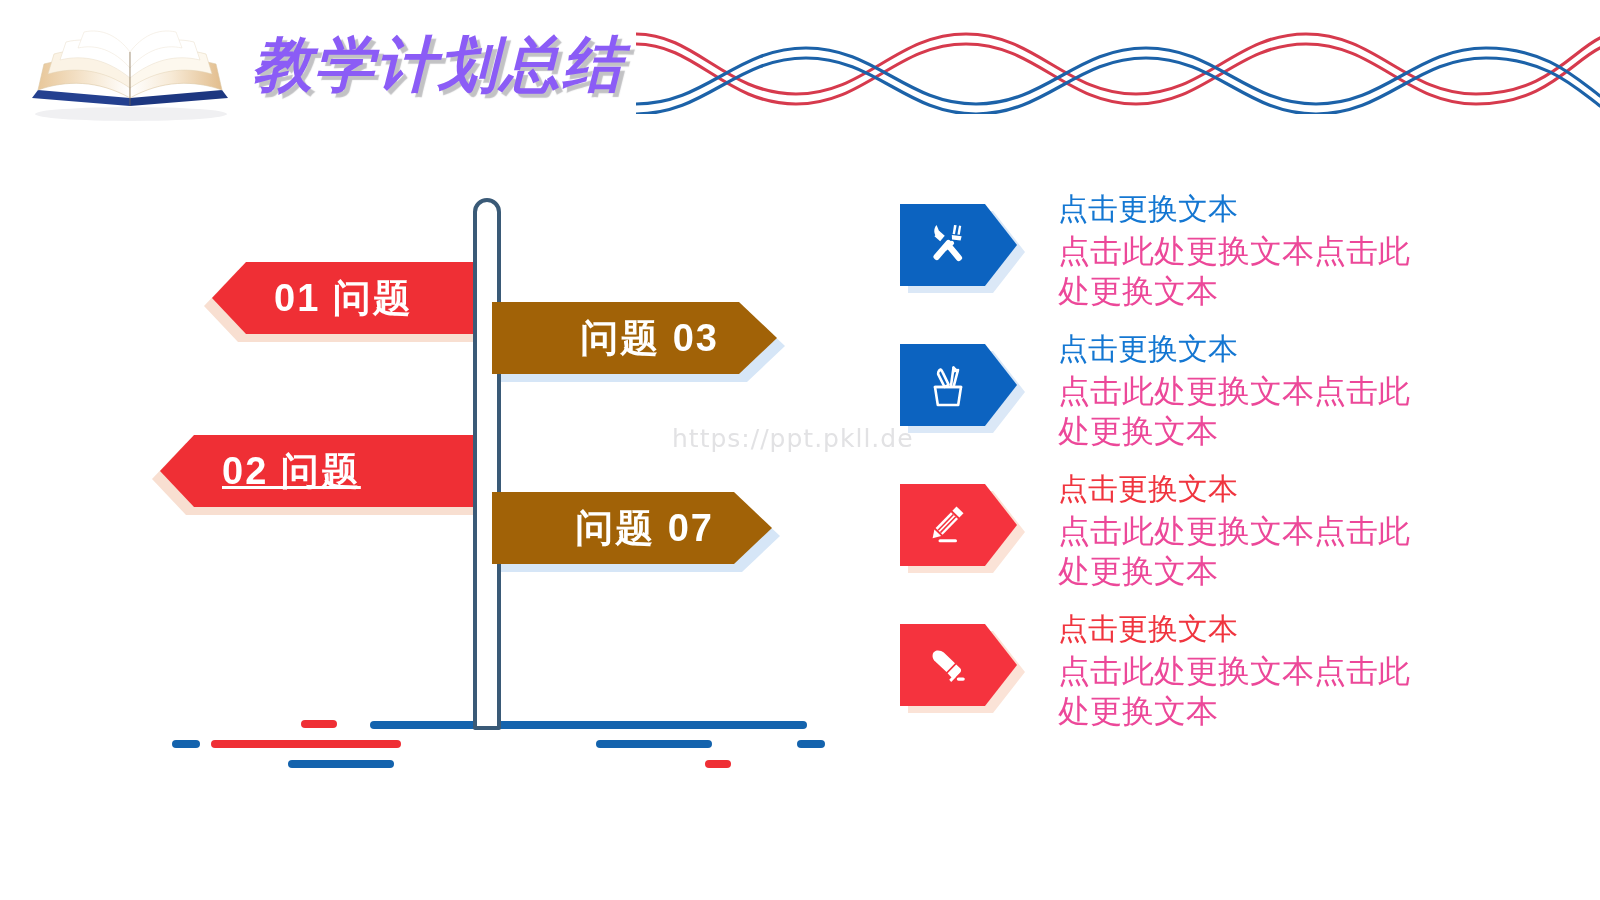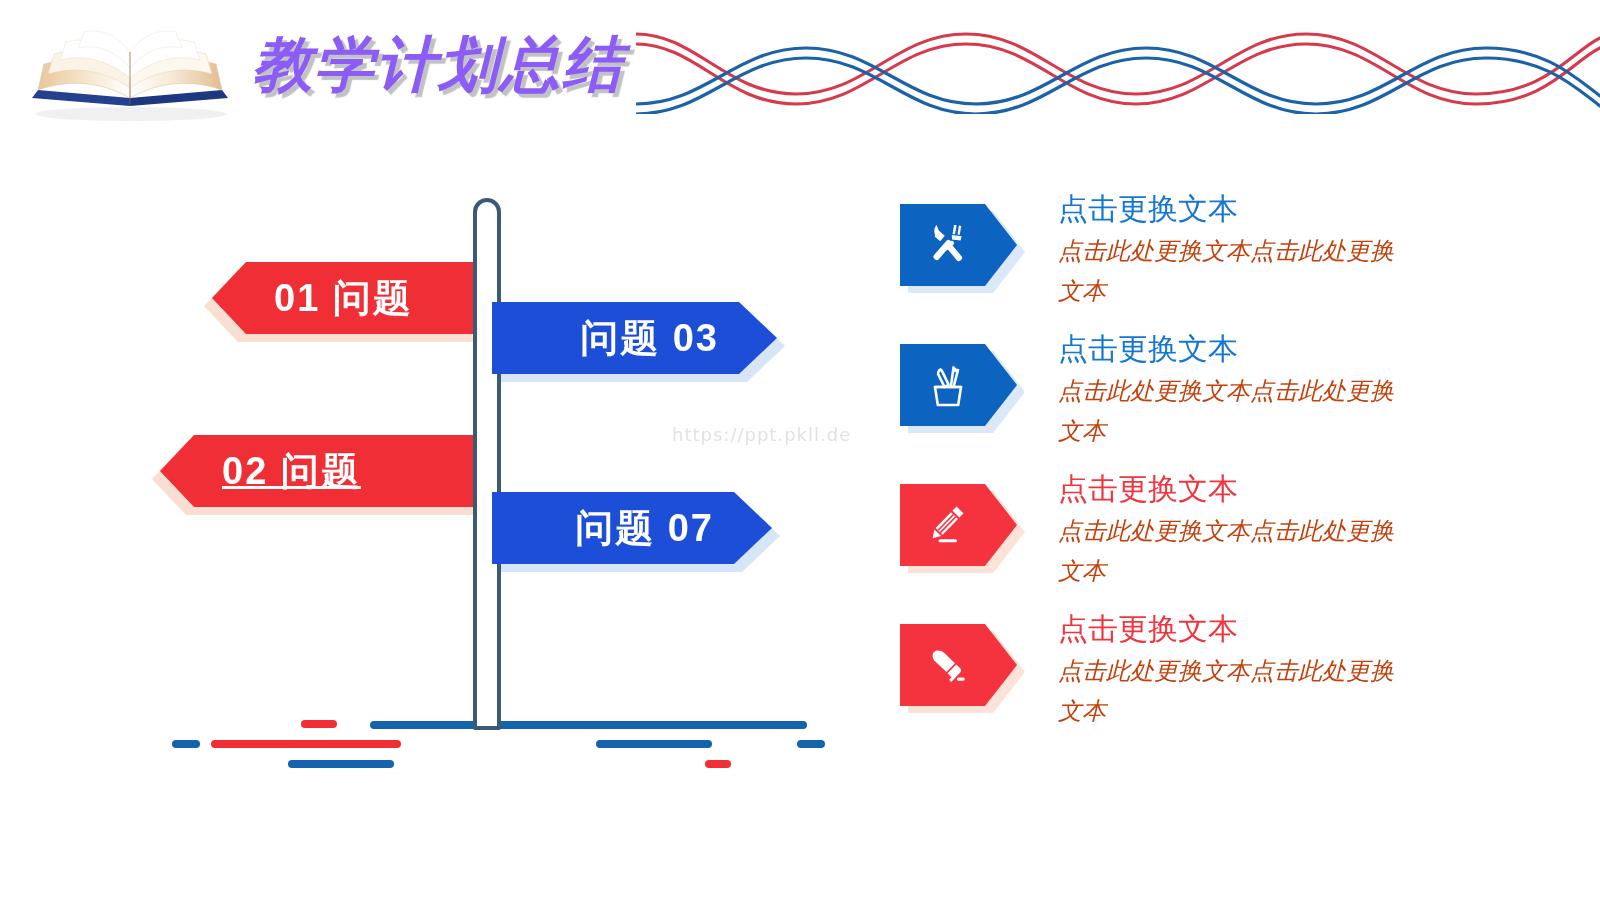--- a/index.html
+++ b/index.html
@@ -86,21 +86,21 @@
     z-index: 3;
   }
   .sign-left-shadow {
     position: absolute;
     background: #f8dfd1;
     clip-path: polygon(34px 0, 100% 0, 100% 100%, 34px 100%, 0 50%);
     height: 72px;
     z-index: 2;
   }
   .sign-right {
-    background: #1d4ed8;
+    background: #a16207;
     clip-path: polygon(0 0, calc(100% - 38px) 0, 100% 50%, calc(100% - 38px) 100%, 0 100%);
     padding-right: 58px;
     justify-content: flex-end;
     z-index: 6;
   }
   .sign-right-shadow {
     position: absolute;
     background: #d6e6f7;
     clip-path: polygon(0 0, calc(100% - 38px) 0, 100% 50%, calc(100% - 38px) 100%, 0 100%);
     height: 72px;
@@ -134,21 +134,21 @@
     height: 8px;
     z-index: 1;
   }
   .dash.blue { background: #1463ad; }
   .dash.red  { background: #ef2f35; }
 
   
   .watermark {
     position: absolute;
     left: 672px; top: 424px;
-    font-size: 18px;
+    font-size: 25px;
     color: #e2e2e4;
     letter-spacing: 1px;
     font-family: "DejaVu Sans", sans-serif;
   }
 
   
   .info-list { position: absolute; left: 900px; top: 190px; width: 690px; }
   .info-row {
     position: relative;
     display: flex;
@@ -189,26 +189,25 @@
   .info-text { flex: 1; padding-left: 33px; padding-top: 2px; }
   .info-heading {
     font-size: 30px;
     line-height: 34px;
     margin-bottom: 5px;
     font-family: "DejaVu Sans", sans-serif;
   }
   .info-heading.blue { color: #1477d2; }
   .info-heading.red  { color: #f0353f; }
   .info-body {
-    font-size: 24px;
+    font-size: 32px;
     line-height: 40px;
-    color: #c2410c;
+    color: #ec4899;
     width: 356px;
     font-family: "DejaVu Sans", sans-serif;
-    font-style: italic;
   }
 </style>
 </head>
 <body>
 
 <div class="header">
 
   <div class="book-wrap">
     <svg class="book-svg" viewBox="0 0 218 105" xmlns="http://www.w3.org/2000/svg">
       <defs>

